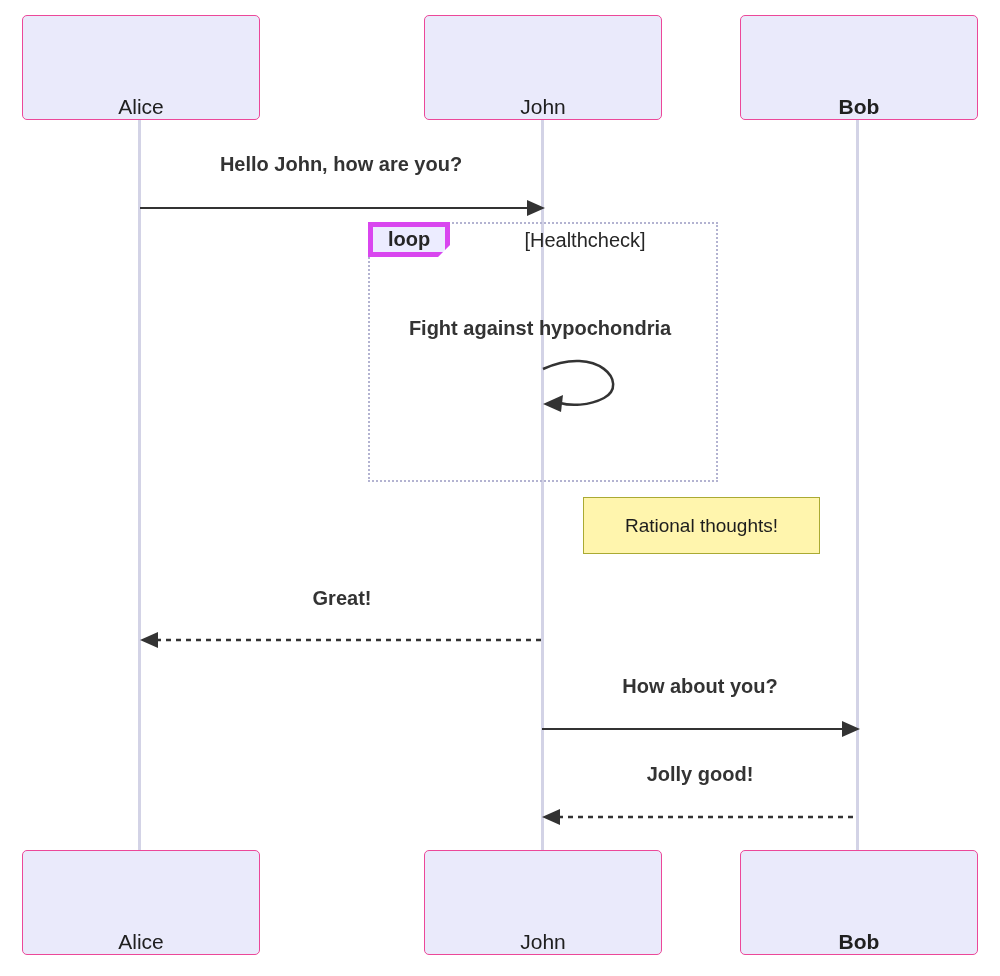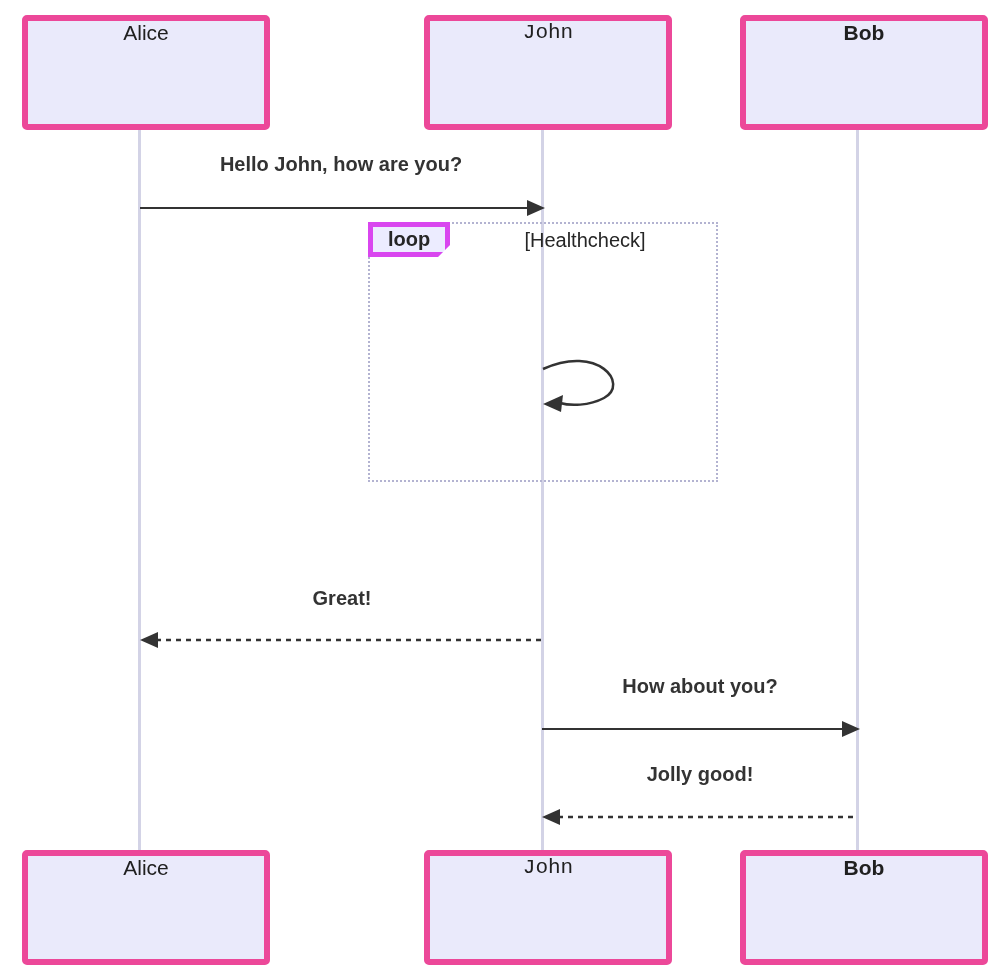--- a/index.html
+++ b/index.html
@@ -8,28 +8,28 @@
     font-family:"Liberation Sans", sans-serif;overflow:hidden;
   }
   
   .lifeline{position:absolute;top:118px;height:733px;width:3px;background:#D3D3E6;z-index:1;}
   .lifeline.alice{left:138px;}
   .lifeline.john{left:541px;}
   .lifeline.bob{left:856px;}
   
   .actor{
     position:absolute;width:236px;height:103px;background:#EAEAFB;
-    border:6px solid #ec4899;border-radius:5px;z-index:5;
-    display:flex;align-items:flex-start;justify-content:center;
+    border:1px solid #ec4899;border-radius:5px;z-index:5;
+    display:flex;align-items:flex-end;justify-content:center;
     font-size:21px;color:#202020;
   }
   .actor.top{top:15px;}
   .actor.bottom{top:850px;}
   .actor.a{left:22px;}
-  .actor.j{left:424px;font-family:Liberation Mono, monospace;}
+  .actor.j{left:424px;}
   .actor.b{left:740px;font-weight:bold;}
   
   .overlay{position:absolute;left:0;top:0;z-index:3;}
   
   .loop-frame{
     position:absolute;left:368px;top:222px;width:350px;height:260px;
     border:2px dotted #B3B3D1;box-sizing:border-box;z-index:2;background:transparent;
   }
   .loop-label{
     position:absolute;left:368px;top:222px;width:82px;height:35px;z-index:4;
@@ -85,24 +85,26 @@
     <polygon points="140,640 158,632 158,648" fill="#333333"></polygon>
 
     <line x1="542" y1="729" x2="844" y2="729" stroke="#333333" stroke-width="2"></line>
     <polygon points="860,729 842,721 842,737" fill="#333333"></polygon>
 
     <line x1="558" y1="817" x2="858" y2="817" stroke="#333333" stroke-width="2.5" stroke-dasharray="5,5"></line>
     <polygon points="542,817 560,809 560,825" fill="#333333"></polygon>
   </svg>
 
   <div class="msg hello">Hello John, how are you?</div>
+  <div class="msg fight">Fight against hypochondria</div>
   <div class="msg how">How about you?</div>
   <div class="msg great">Great!</div>
   <div class="msg jolly">Jolly good!</div>
 
+  <div class="note">Rational thoughts!</div>
 
   <div class="actor top a">
     <span>Alice</span>
   </div>
   <div class="actor top j">
     <span>John</span>
   </div>
   <div class="actor top b">
     <span>Bob</span>
   </div>

